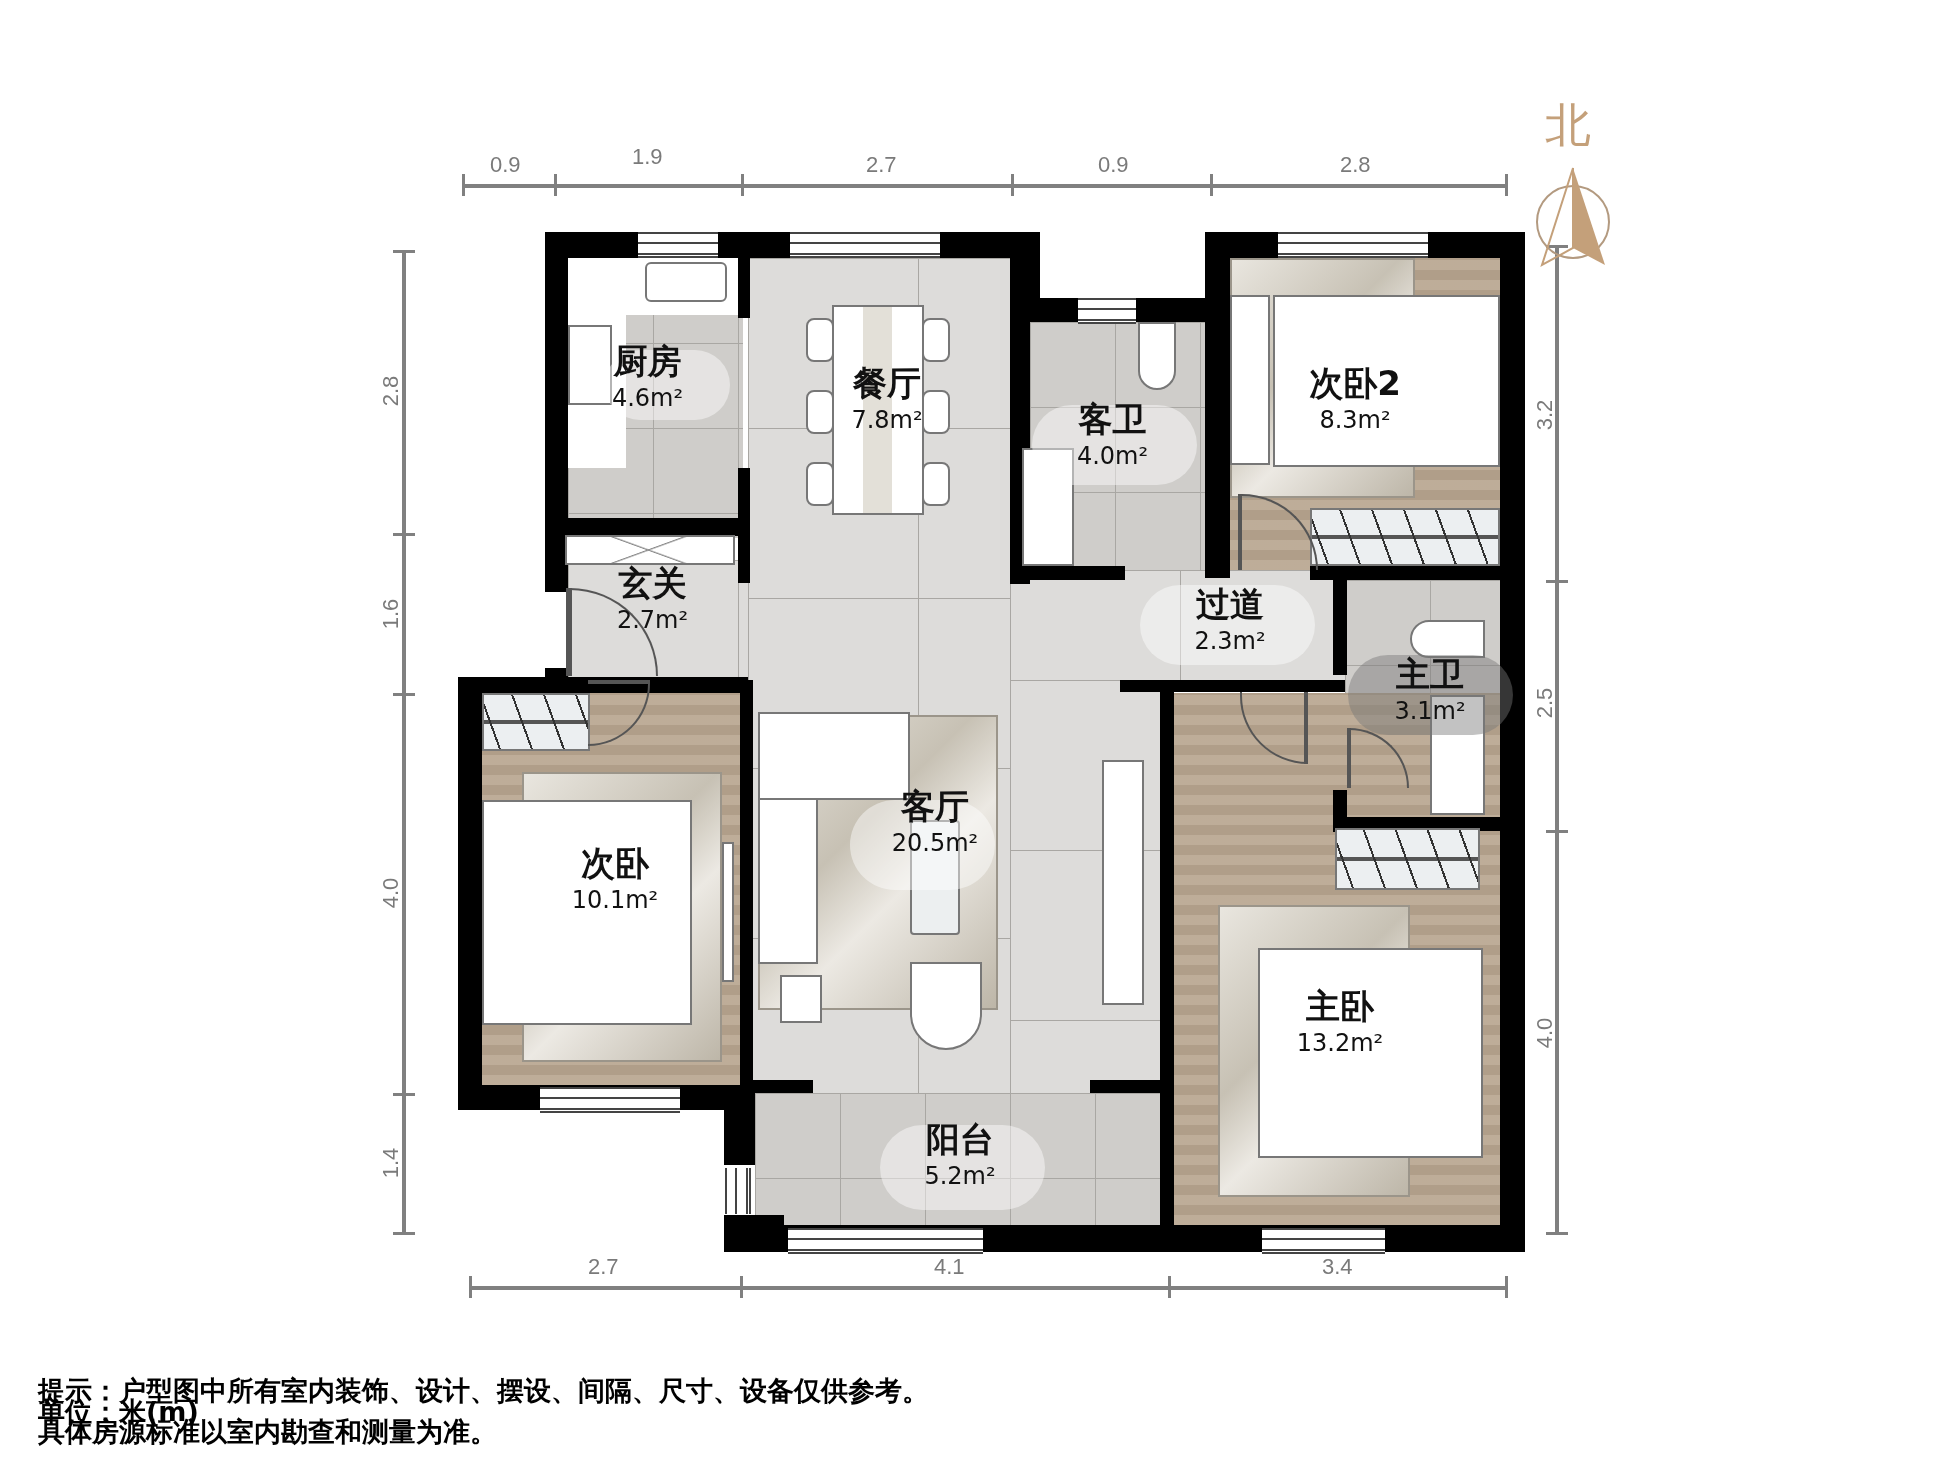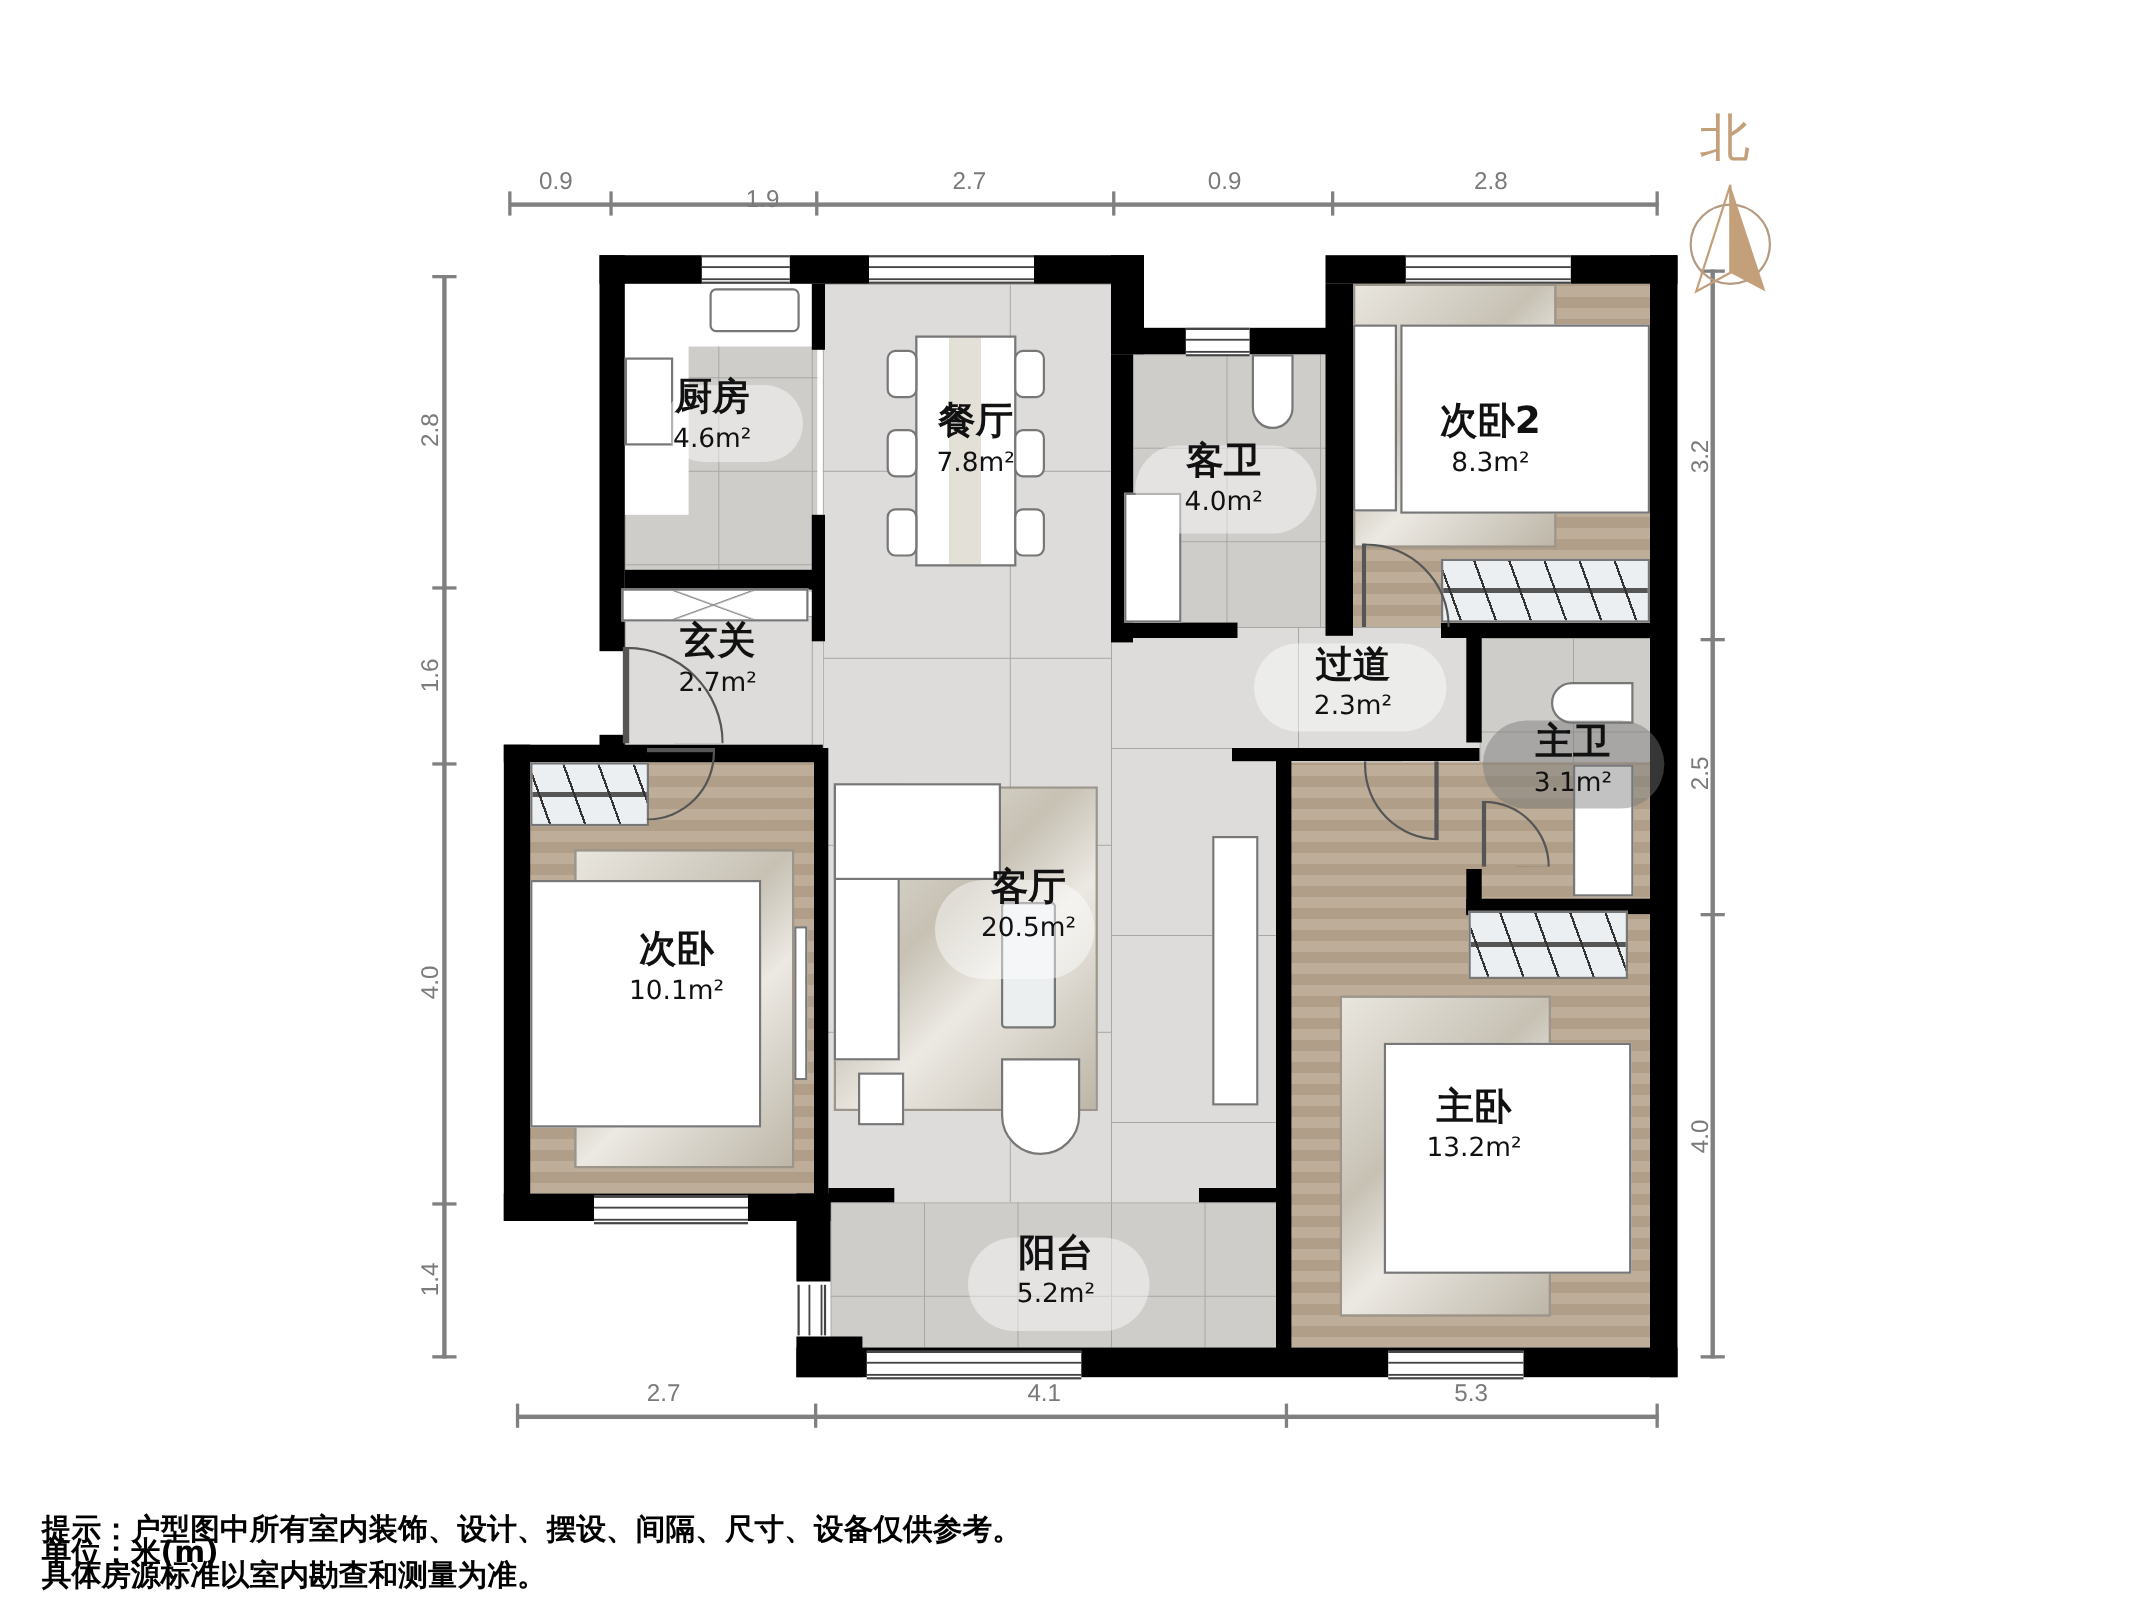--- a/index.html
+++ b/index.html
@@ -38,35 +38,35 @@
 
 <div>
   <div class="dim-line" style="left:463px;top:184px;width:1045px;height:4px;"></div>
   <div class="dim-tick" style="left:462px;top:174px;width:3px;height:22px;"></div>
   <div class="dim-tick" style="left:554px;top:174px;width:3px;height:22px;"></div>
   <div class="dim-tick" style="left:741px;top:174px;width:3px;height:22px;"></div>
   <div class="dim-tick" style="left:1011px;top:174px;width:3px;height:22px;"></div>
   <div class="dim-tick" style="left:1210px;top:174px;width:3px;height:22px;"></div>
   <div class="dim-tick" style="left:1505px;top:174px;width:3px;height:22px;"></div>
   <span class="dim-text" style="left:490px;top:152px;">0.9</span>
-  <span class="dim-text" style="left:632px;top:168px;margin-left:46px;">1.9</span>
+  <span class="dim-text" style="left:632px;top:144px;">1.9</span>
   <span class="dim-text" style="left:866px;top:152px;">2.7</span>
   <span class="dim-text" style="left:1098px;top:152px;">0.9</span>
   <span class="dim-text" style="left:1340px;top:152px;">2.8</span>
 </div>
 
 <div>
   <div class="dim-line" style="left:470px;top:1286px;width:1038px;height:4px;"></div>
   <div class="dim-tick" style="left:469px;top:1276px;width:3px;height:22px;"></div>
   <div class="dim-tick" style="left:740px;top:1276px;width:3px;height:22px;"></div>
   <div class="dim-tick" style="left:1168px;top:1276px;width:3px;height:22px;"></div>
   <div class="dim-tick" style="left:1505px;top:1276px;width:3px;height:22px;"></div>
   <span class="dim-text" style="left:588px;top:1254px;">2.7</span>
   <span class="dim-text" style="left:934px;top:1254px;">4.1</span>
-  <span class="dim-text" style="left:1322px;top:1254px;">5.3</span>
+  <span class="dim-text" style="left:1322px;top:1254px;">3.4</span>
 </div>
 
 <div>
   <div class="dim-line" style="left:402px;top:250px;width:4px;height:985px;"></div>
   <div class="dim-tick" style="left:393px;top:250px;width:22px;height:3px;"></div>
   <div class="dim-tick" style="left:393px;top:533px;width:22px;height:3px;"></div>
   <div class="dim-tick" style="left:393px;top:693px;width:22px;height:3px;"></div>
   <div class="dim-tick" style="left:393px;top:1093px;width:22px;height:3px;"></div>
   <div class="dim-tick" style="left:393px;top:1232px;width:22px;height:3px;"></div>
   <span class="dim-text v" style="left:376px;top:378px;">2.8</span>

